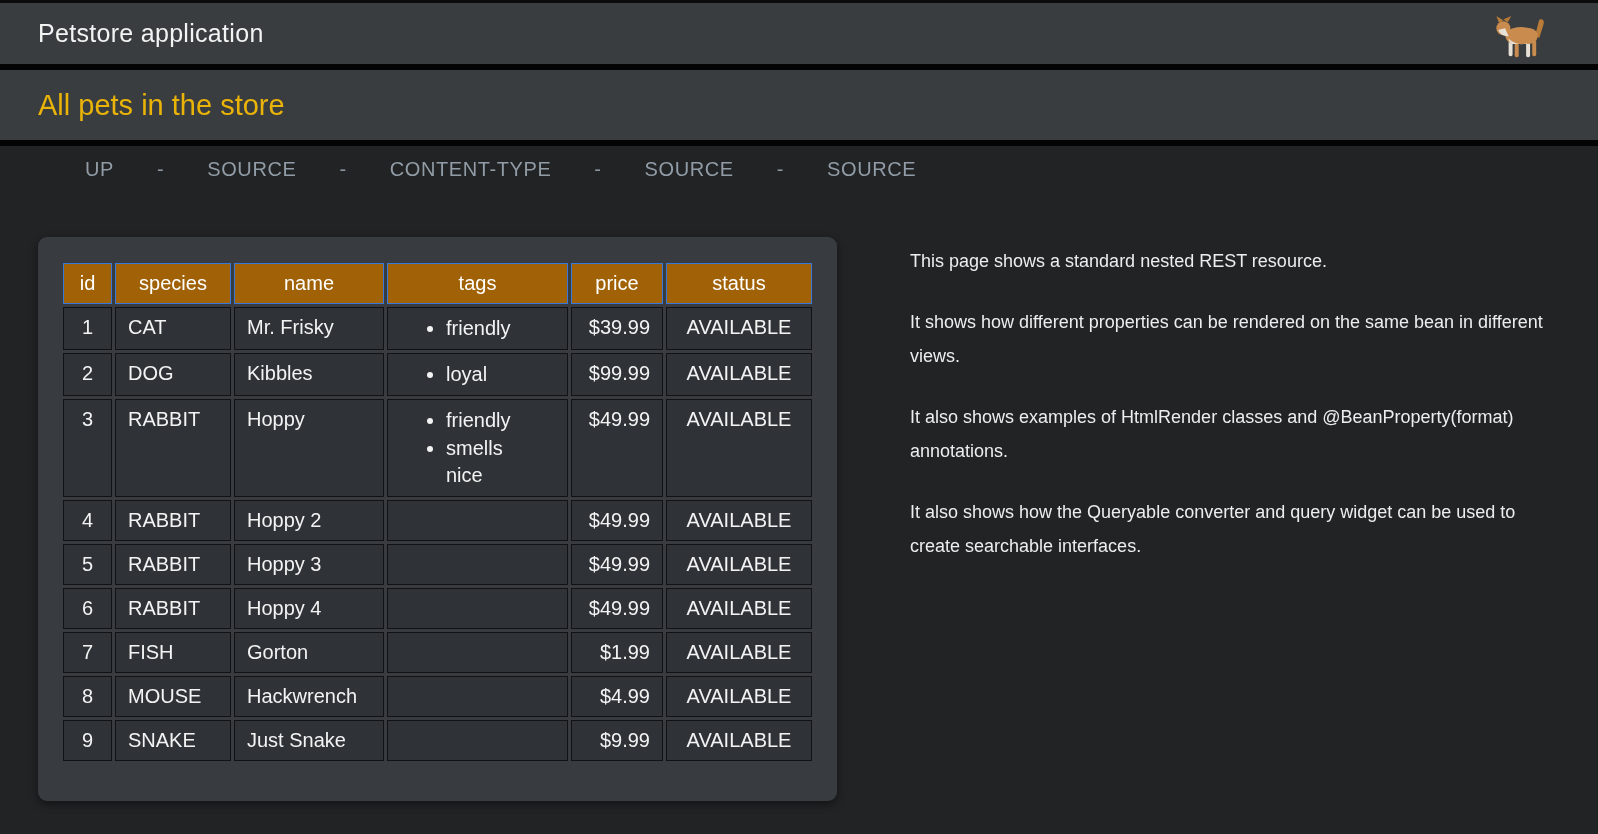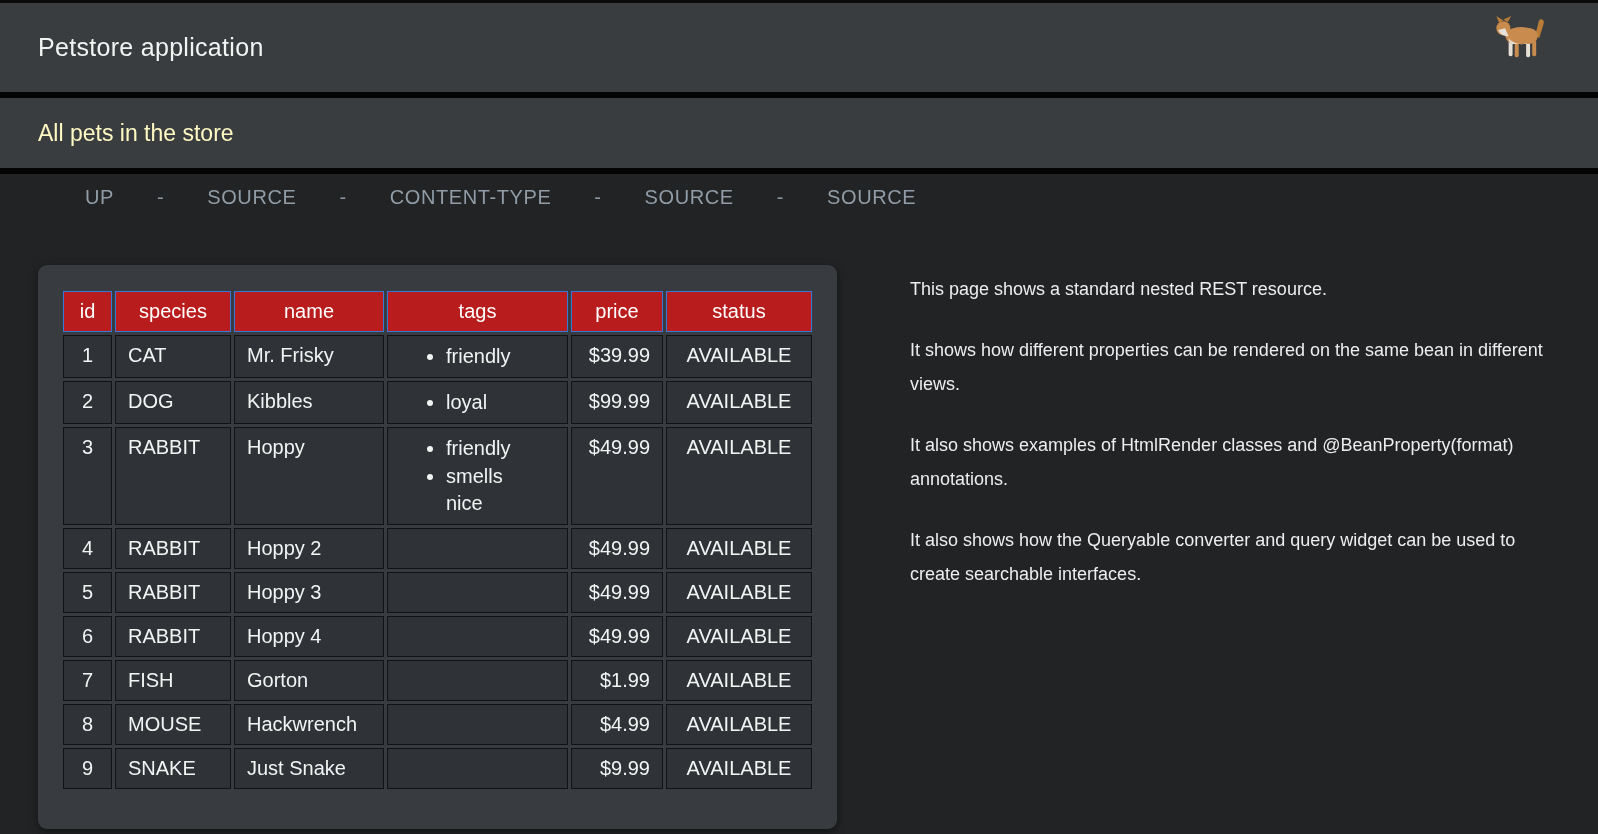--- a/index.html
+++ b/index.html
@@ -6,21 +6,21 @@
   html, body { width: 1598px; height: 834px; overflow: hidden; }
   body {
     font-family: "Liberation Sans", sans-serif;
     background: #212324;
     color: #eceeee;
   }
 
   
   .top-band {
     position: relative;
-    height: 92px;
+    height: 64px;
     background: #3a3d3f;
     border-top: 3px solid #0b0b0b;
     display: flex;
     align-items: center;
     padding-left: 38px;
   }
   .top-band h1 {
     font-size: 25px;
     font-weight: 400;
     color: #f2f3f3;
@@ -30,21 +30,21 @@
 
   .divider { height: 6px; background: #040404; }
 
   .sub-band {
     height: 70px;
     background: #3a3d3f;
     display: flex;
     align-items: center;
     padding-left: 38px;
   }
-  .sub-band span { font-size: 23px; color: #fef9c3; }
+  .sub-band span { font-size: 29px; color: #eab308; }
 
   
   nav.toolbar {
     padding: 12px 0 0 85px;
     display: flex;
     align-items: center;
     gap: 43px;
     font-size: 20px;
     letter-spacing: 0.6px;
     color: #919ca6;
@@ -67,21 +67,21 @@
     border-radius: 9px;
     padding: 23px 22px 37px 22px;
     box-shadow: 0 3px 8px rgba(0,0,0,0.45);
   }
   table.pets {
     border-collapse: separate;
     border-spacing: 3px;
     font-size: 20px;
   }
   table.pets th {
-    background: #b91c1c;
+    background: #a16207;
     color: #ffffff;
     font-weight: 400;
     text-align: center;
     padding: 8px 10px;
     border: 1px solid #3878d8;
   }
   table.pets td {
     background: #2f3337;
     border: 1px solid #101214;
     color: #f2f3f3;

